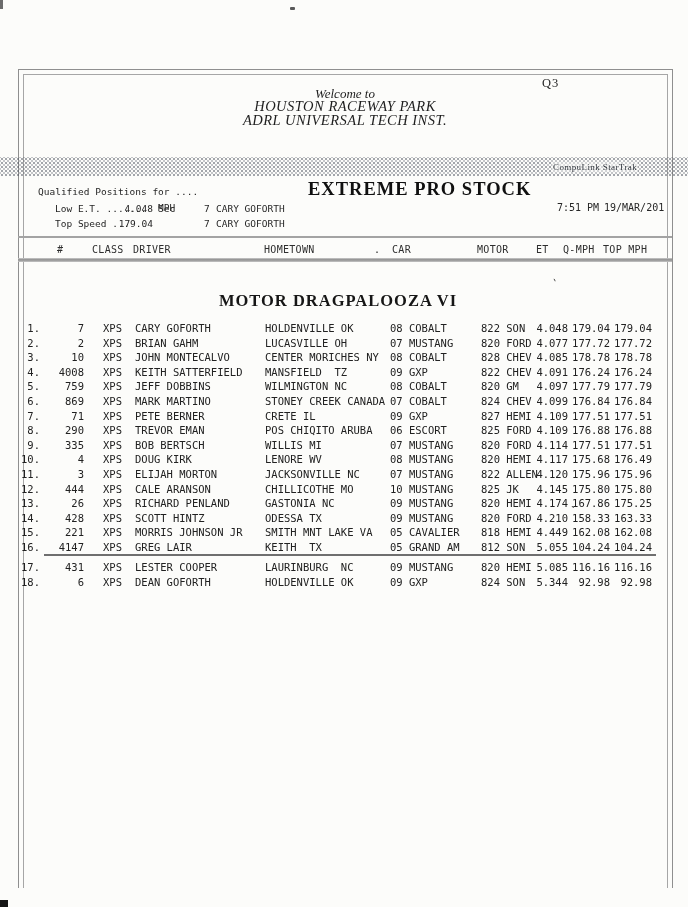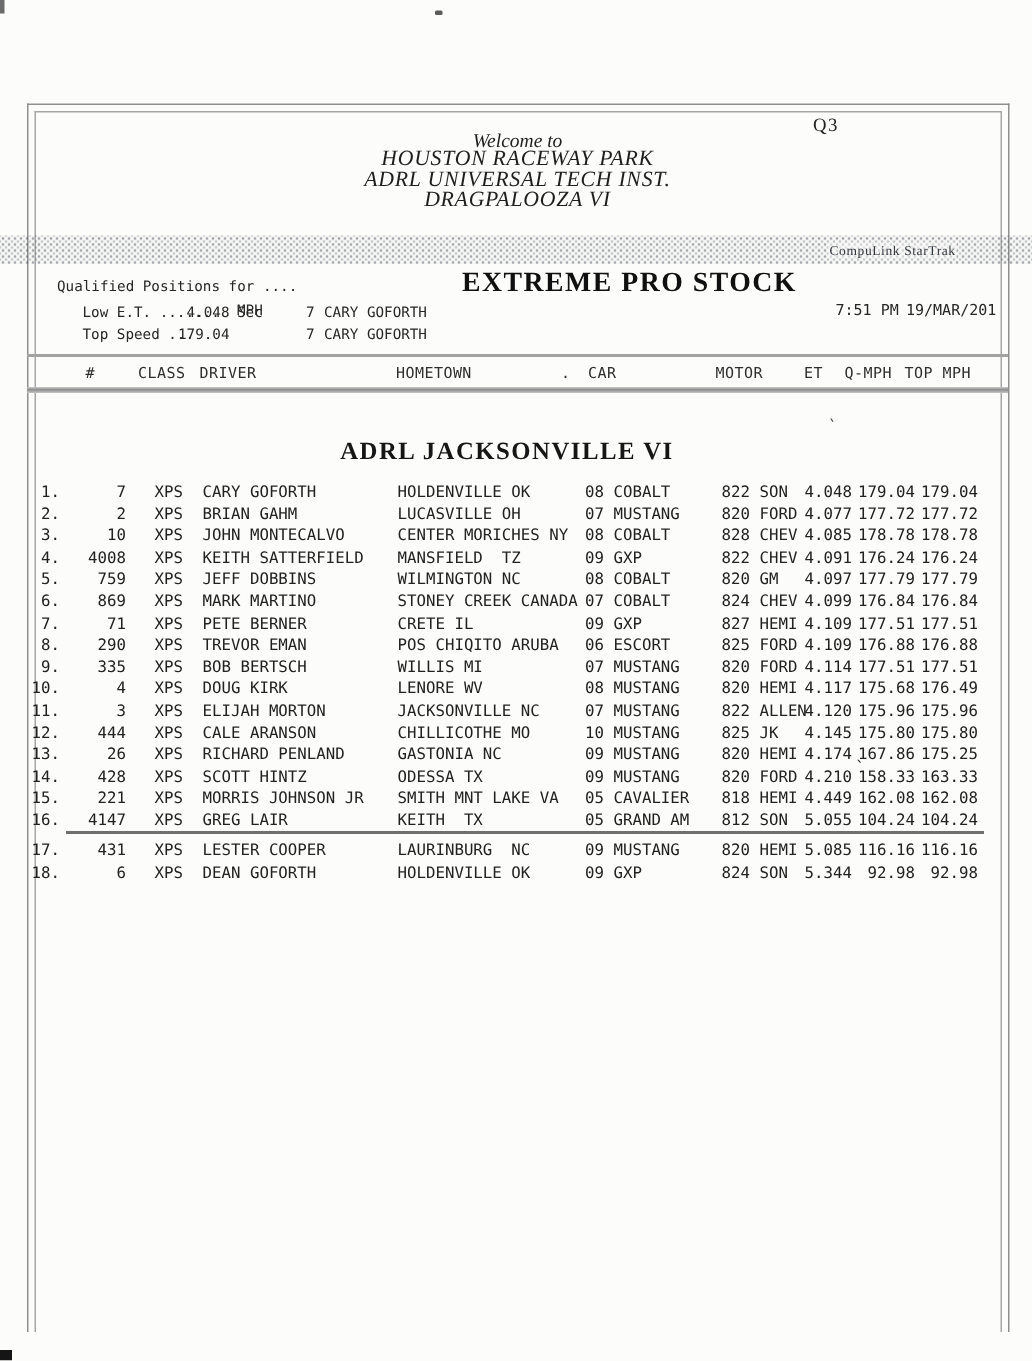--- a/index.html
+++ b/index.html
@@ -87,21 +87,20 @@
 <div class="abs page-border-outer">
   <div class="page-border-inner"></div>
 </div>
 
 <div class="abs q-label">Q3</div>
 
 <div class="abs welcome-block">
   <div class="welcome-line">Welcome to</div>
   <div class="title-line">HOUSTON RACEWAY PARK</div>
   <div class="title-line">ADRL UNIVERSAL TECH INST.</div>
-  <div class="title-line">DRAGPALOOZA VI</div>
 </div>
 
 <div class="abs band"></div>
 <div class="abs band-label">CompuLink StarTrak</div>
 
 <div class="abs qual" style="left:38px;top:186px;">Qualified Positions for ....</div>
 <div class="abs class-title">EXTREME PRO STOCK</div>
 
 <div class="abs qual" style="left:55px;top:203px;">Low E.T. .......</div>
 <div class="abs qual" style="left:113px;top:203px;width:40px;text-align:right;">4.048</div>
@@ -127,21 +126,21 @@
   <span class="h4">.</span>
   <span class="h5">CAR</span>
   <span class="h6">MOTOR</span>
   <span class="h7">ET</span>
   <span class="h8">Q-MPH</span>
   <span class="h9">TOP MPH</span>
 </div>
 
 <div class="abs rule-thick"></div>
 
-<div class="abs event-title">ADRL JACKSONVILLE VI</div>
+<div class="abs event-title">MOTOR DRAGPALOOZA VI</div>
 
 <div class="abs rows rows-a" id="rows-a">
     <div class="trow">
       <span class="f-rank">1.</span>
       <span class="f-num">7</span>
       <span class="f-cls">XPS</span>
       <span class="f-driver">CARY GOFORTH</span>
       <span class="f-home">HOLDENVILLE OK</span>
       <span class="f-car">08 COBALT</span>
       <span class="f-motor">822 SON</span>

